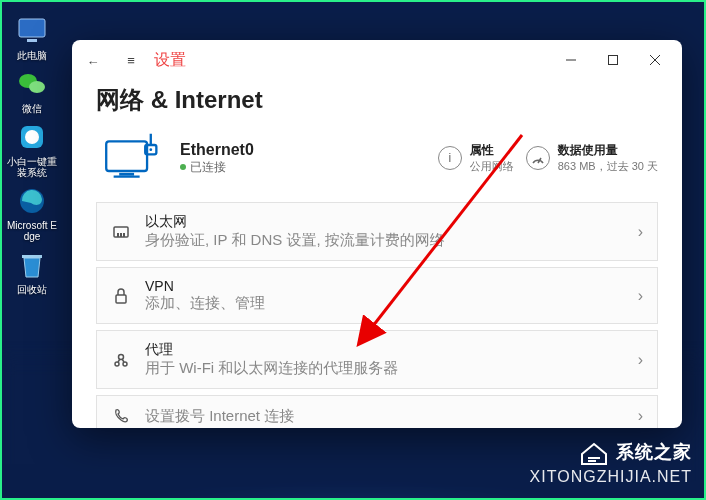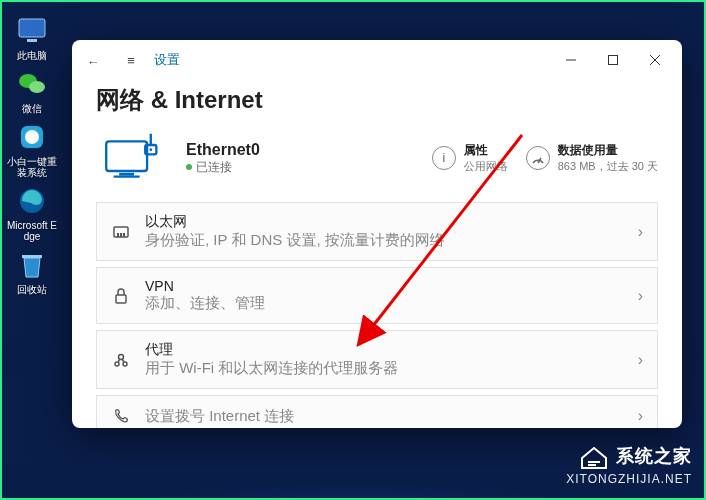--- a/index.html
+++ b/index.html
@@ -30,29 +30,29 @@
     background: #fff; border-radius: 8px;
     box-shadow: 0 10px 40px rgba(0,0,0,.5);
     overflow: hidden;
   }
   .titlebar {
     height: 40px; display: flex; align-items: center; padding: 0 6px;
     color: #444; font-size: 13px; gap: 8px;
   }
   .tb-left { display: flex; align-items: center; gap: 8px; flex: 1; }
   .tb-btn { width: 30px; height: 28px; display: flex; align-items: center; justify-content: center; cursor: pointer; border-radius: 4px; }
-  .tb-title { font-size: 13px; color: #0369a1; }
+  .tb-title { font-size: 16px; color: #ef4444; }
   .win-controls { display: flex; }
   .win-controls .wc { width: 42px; height: 28px; display: flex; align-items: center; justify-content: center; cursor: pointer; }
 
   .content { padding: 4px 24px 0 24px; height: calc(100% - 40px); overflow: hidden; }
   .page-title { font-size: 24px; font-weight: 600; color: #222; margin-bottom: 16px; }
 
   .summary-row {
-    display: flex; align-items: center; gap: 18px; margin-bottom: 18px;
+    display: flex; align-items: center; gap: 12px; margin-bottom: 18px;
     padding-left: 6px;
   }
   .pc-icon { width: 66px; height: 52px; }
   .conn-name { font-size: 16px; font-weight: 600; color: #222; }
   .conn-status { font-size: 12px; color: #666; display: flex; align-items: center; gap: 4px; }
   .bullet { width: 6px; height: 6px; border-radius: 50%; background: #4caf50; display: inline-block; }
   .spacer { flex: 1; }
   .meta-block { display: flex; align-items: center; gap: 8px; font-size: 12px; color: #555; cursor: pointer; }
   .meta-block .labels .t { font-weight: 600; color: #222; }
   .meta-block .labels .s { font-size: 11px; color: #777; }
@@ -73,21 +73,21 @@
     position: absolute; pointer-events: none;
     top: 90px; left: 280px;
   }
 
   .watermark {
     position: absolute; right: 14px; bottom: 14px;
     color: #fff; font-size: 14px; letter-spacing: 1px;
     display: flex; flex-direction: column; align-items: flex-end; gap: 2px;
   }
   .watermark .row1 { font-size: 18px; font-weight: 600; display: flex; align-items: center; gap: 6px; margin-top: 44px; }
-  .watermark .row2 { font-size: 12px; opacity: .9; }
+  .watermark .row2 { font-size: 16px; opacity: .9; }
   .wm-logo { width: 32px; height: 28px; }
 
   .taskbar {
     position: absolute; bottom: 0; left: 0; right: 0; height: 36px;
     background: rgba(10,30,74,.3);
   }
   .border { position: absolute; inset: 0; border: 2px solid #29f089; pointer-events: none; }
 </style>
 </head>
 <body>

